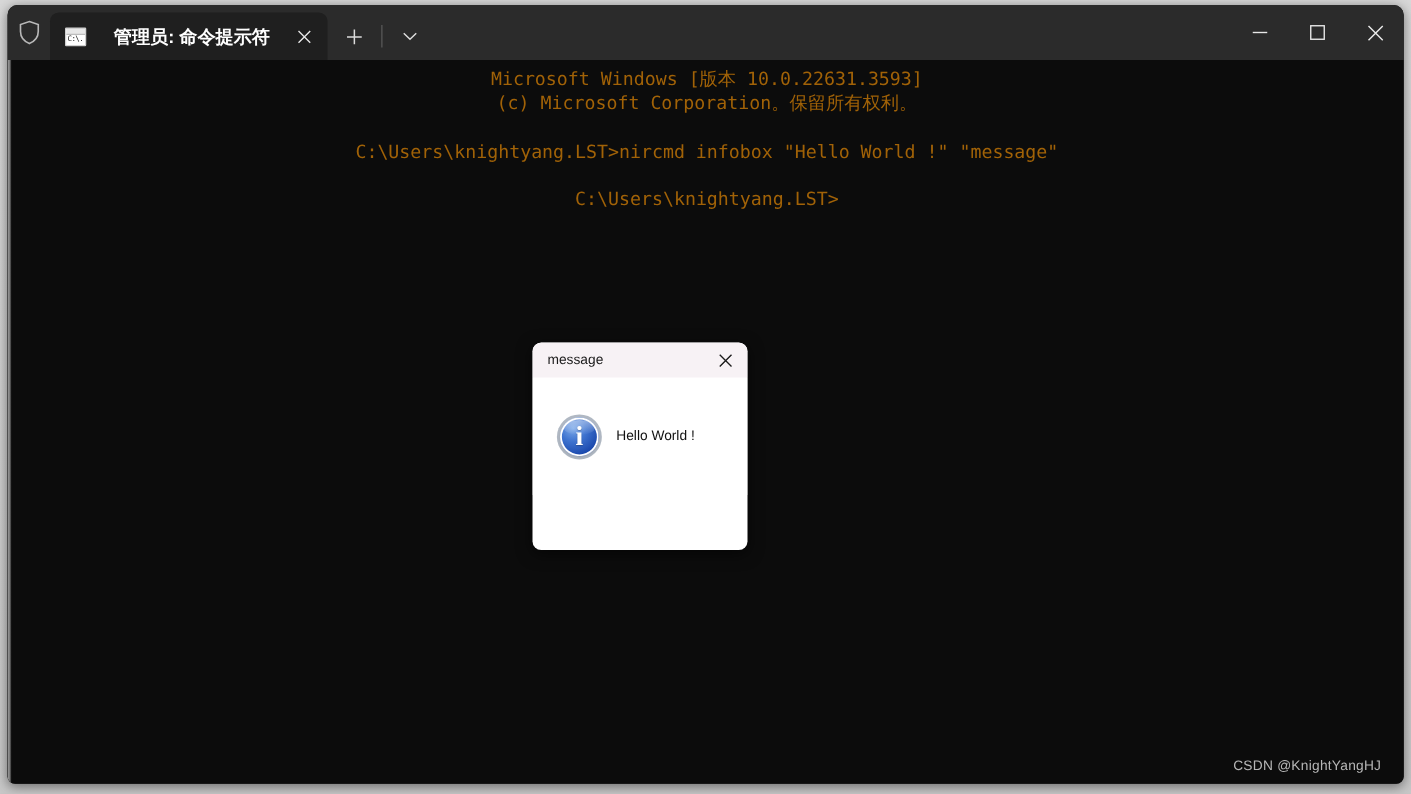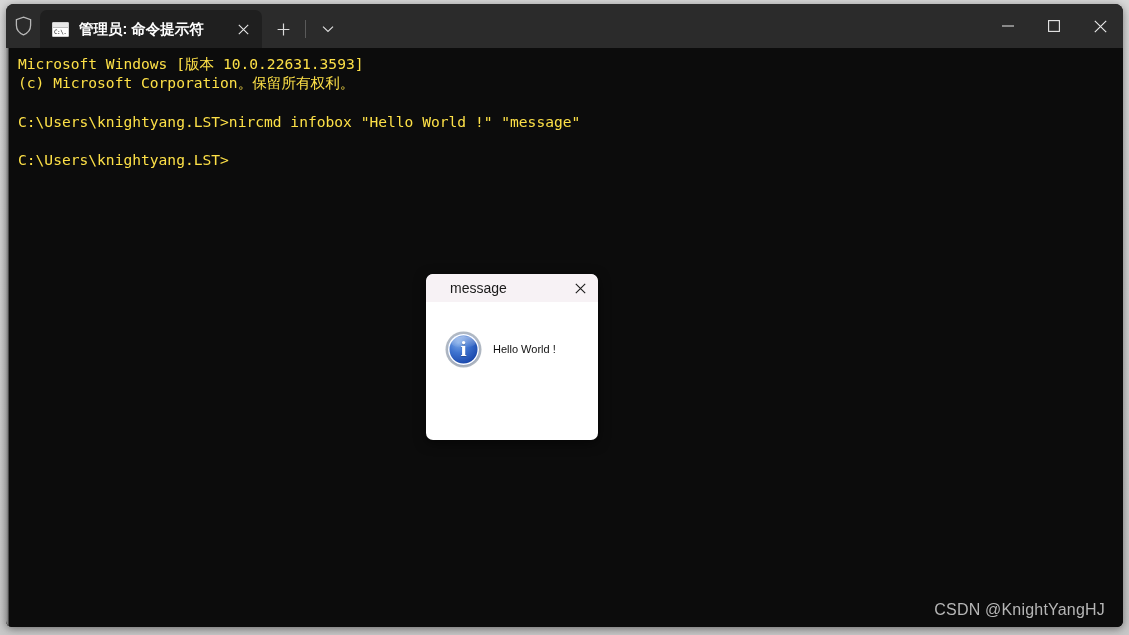--- a/index.html
+++ b/index.html
@@ -23,20 +23,21 @@
   #terminal-window {
     position: absolute;
     left: 6px;
     top: 4px;
     width: 1117px;
     height: 623px;
     background: #0c0c0c;
     border-radius: 8px 8px 6px 6px;
     box-shadow: 0 2px 9px rgba(0,0,0,0.45);
     overflow: hidden;
+    text-align: center;
   }
 
   
   #titlebar {
     position: relative;
     height: 44px;
     background: #2b2b2b;
     display: flex;
     align-items: flex-end;
   }
@@ -162,41 +163,41 @@
   }
 
   #terminal-text {
     position: absolute;
     left: 12px;
     top: 6px;
     right: 10px;
     font-family: "DejaVu Sans Mono", "Liberation Mono", monospace;
     font-size: 14.6px;
     line-height: 19.3px;
-    color: #fde047;
+    color: #a16207;
     white-space: pre;
     letter-spacing: 0px;
   }
 
   #left-edge {
     position: absolute;
     left: 0;
     top: 0;
     width: 3px;
     height: 100%;
     background: linear-gradient(90deg, #b9b9b9 0%, #8d8d8d 60%, #2a2a2a 100%);
     opacity: 0.85;
   }
 
   #watermark {
     position: absolute;
     right: 18px;
     bottom: 8px;
     color: #b6b6b6;
-    font-size: 16px;
+    font-size: 11px;
     font-family: "Liberation Sans", sans-serif;
     letter-spacing: 0.2px;
   }
 
   
   #message-dialog {
     position: absolute;
     left: 420px;
     top: 226px;
     width: 172px;
@@ -210,22 +211,22 @@
 
   #dlg-titlebar {
     position: relative;
     height: 28px;
     background: #f7f2f5;
     display: flex;
     align-items: center;
     border-radius: 7px 7px 0 0;
   }
   #dlg-title {
-    margin-left: 24px;
-    font-size: 14px;
+    margin-left: 12px;
+    font-size: 11px;
     color: #1b1b1b;
   }
   #dlg-close {
     position: absolute;
     right: 4px;
     top: 0;
     width: 28px;
     height: 28px;
     display: flex;
     align-items: center;

